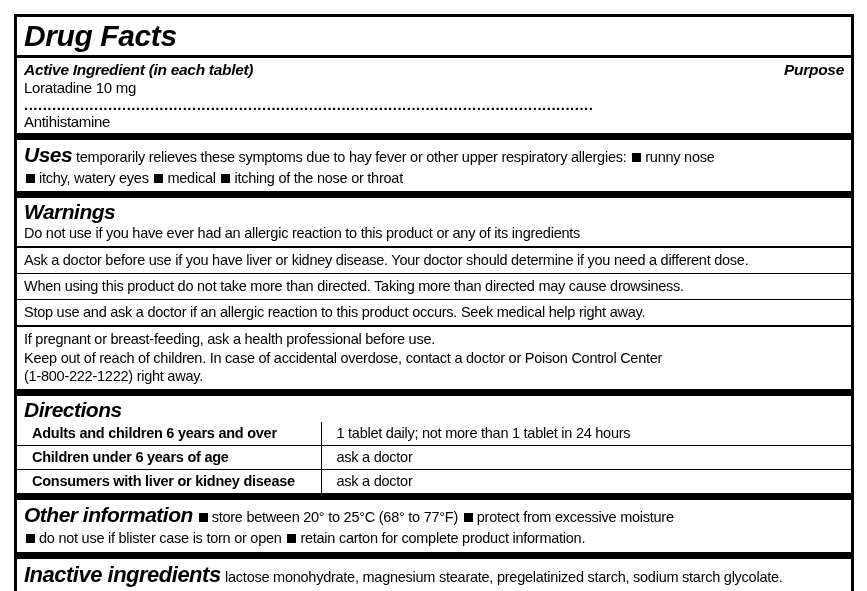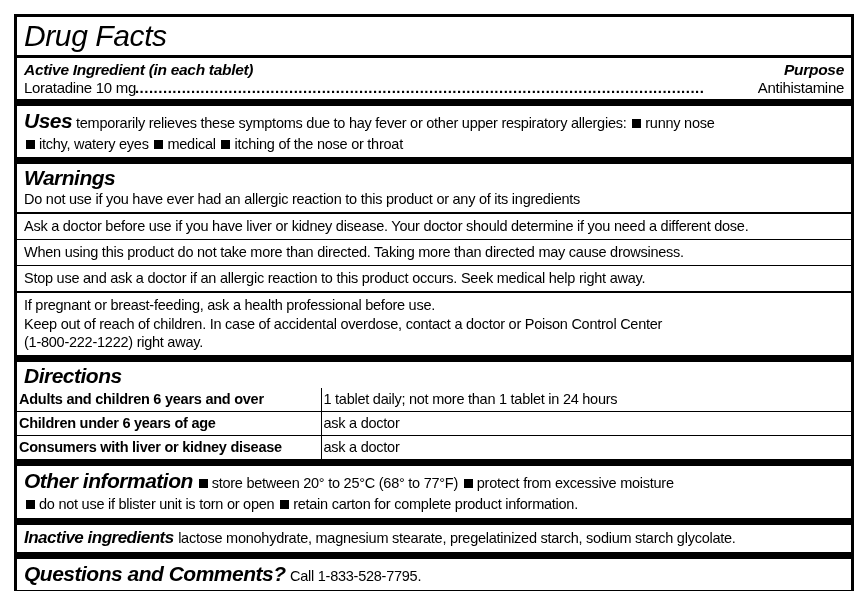--- a/index.html
+++ b/index.html
@@ -39,21 +39,21 @@
     height: 1.5px;
     background: #000;
     width: 100%;
   }
 
   .sect { padding: 0; }
 
   
   .title {
     font-size: 30px;
-    font-weight: normal;
+    font-weight: bold;
     font-style: italic;
     letter-spacing: -0.4px;
     line-height: 1.0;
     padding: 4px 7px 4px 7px;
   }
 
   .title-rule { height: 3px; background:#000; margin: 0 0 0 0; }
 
   
   .ai-head {
@@ -69,41 +69,42 @@
   }
 
   .ai-line {
     display: flex;
     align-items: baseline;
     font-size: 15px;
     letter-spacing: -0.3px;
     padding: 0px 7px 3px 7px;
     white-space: nowrap;
     overflow: hidden;
+    flex-direction: column;
   }
   .ai-name { flex: 0 0 auto; }
   .ai-dots {
     flex: 1 1 auto;
     overflow: hidden;
     white-space: nowrap;
     letter-spacing: 0.5px;
     font-weight: bold;
     margin: 0 -1px;
   }
   .ai-purpose { flex: 0 0 auto; }
 
   
   .big-head {
     font-size: 21px;
     font-weight: bold;
     font-style: italic;
     letter-spacing: -0.5px;
   }
   .med-head {
-    font-size: 17px;
+    font-size: 22px;
     font-weight: bold;
     font-style: italic;
     letter-spacing: -0.5px;
   }
 
   .body-txt {
     font-size: 14.5px;
     letter-spacing: -0.25px;
     line-height: 1.28;
   }
@@ -133,21 +134,21 @@
   
   .dir-title { padding: 2px 7px 0px 7px; }
 
   .dir-table {
     width: 100%;
     border-collapse: collapse;
     font-size: 14.5px;
     letter-spacing: -0.25px;
   }
   .dir-table td {
-    padding: 3px 7px 4px 2px;
+    padding: 3px 7px 4px 15px;
     vertical-align: middle;
   }
   .dir-table tr + tr td { border-top: 1.5px solid #000; }
   .dir-table td.k {
     width: 304px;
     font-weight: bold;
     border-right: 1.5px solid #000;
   }
   .dir-table td.v { font-weight: normal; }
 
@@ -253,21 +254,21 @@
       </tbody>
         </table>
     </div>
 
     <div class="barsep"></div>
 
     <div class="sect inline-blk body-txt">
       <span class="big-head">Other information</span>
       <span class="sq"></span><span>store between 20° to 25°C (68° to 77°F)</span>
       <span class="sq"></span><span>protect from excessive moisture</span><br>
-      <span class="sq"></span><span>do not use if blister unit is torn or open</span>
+      <span class="sq"></span><span>do not use if blister case is torn or open</span>
       <span class="sq"></span><span>retain carton for complete product information.</span>
     </div>
 
     <div class="barsep"></div>
 
     <div class="sect one-line">
       <span class="med-head">Inactive ingredients</span>
       <span class="rest">lactose monohydrate, magnesium stearate, pregelatinized starch, sodium starch glycolate.</span>
     </div>
 

